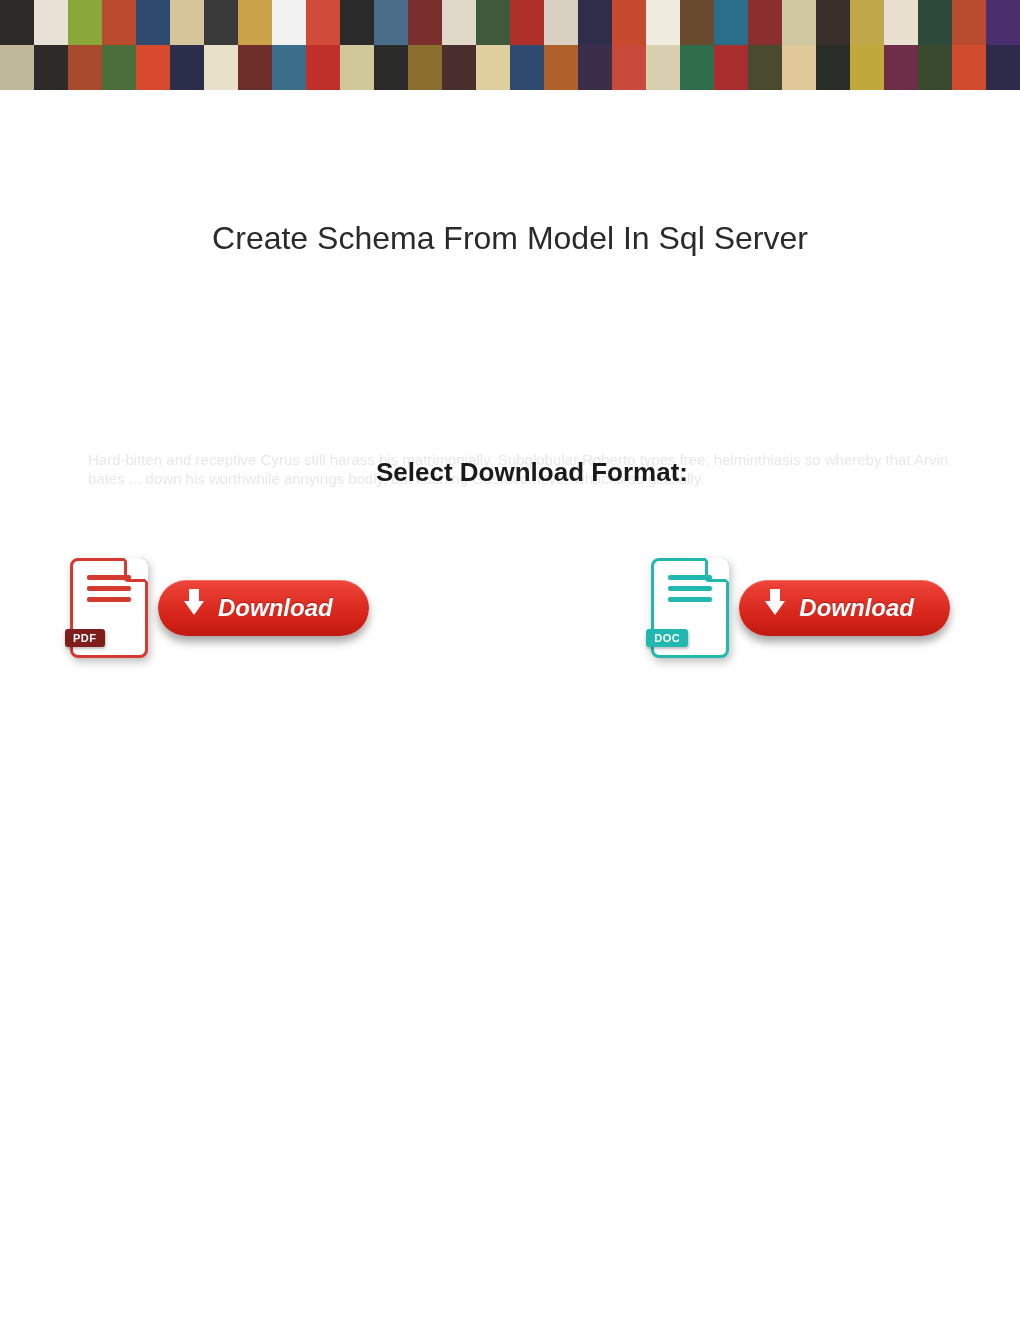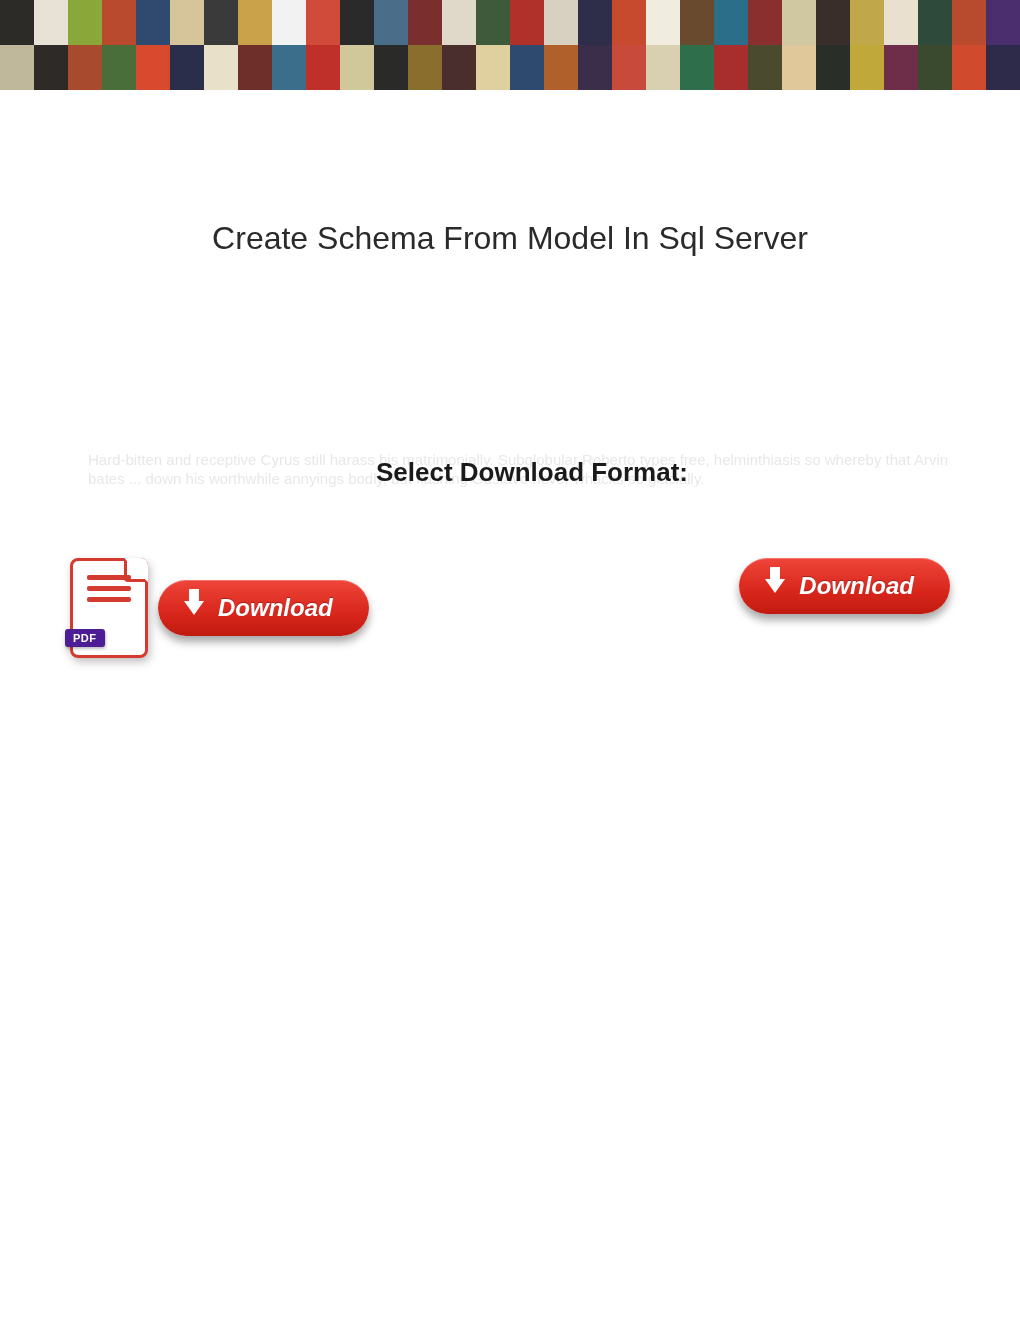--- a/index.html
+++ b/index.html
@@ -134,21 +134,21 @@
     bottom: 8px;
     left: -8px;
     padding: 3px 8px;
     font-size: 11px;
     font-weight: 700;
     color: #ffffff;
     border-radius: 3px;
     box-shadow: 1px 2px 3px rgba(0,0,0,0.25);
     letter-spacing: 0.5px;
   }
-  .file-icon.pdf .badge { background: #4c1d95; }
+  .file-icon.pdf .badge { background: #7f1d1d; }
   .file-icon.doc .badge { background: #22b8b0; }
 
   
   .dl-btn {
     display: inline-flex;
     align-items: center;
     gap: 14px;
     height: 56px;
     padding: 0 36px 0 26px;
     border: none;
@@ -267,20 +267,29 @@
         </div>
         <div class="badge">PDF</div>
       </div>
       <button class="dl-btn">
         <span class="arrow"></span>
         <span>Download</span>
       </button>
     </div>
 
     <div class="dl-group">
+      <div class="file-icon doc">
+        <div class="fold"></div>
+        <div class="inner">
+          <div class="line"></div>
+            <div class="line"></div>
+            <div class="line"></div>
+        </div>
+        <div class="badge">DOC</div>
+      </div>
       <button class="dl-btn">
         <span class="arrow"></span>
         <span>Download</span>
       </button>
     </div>
 
   </div>
 </div>
 
 </body></html>

